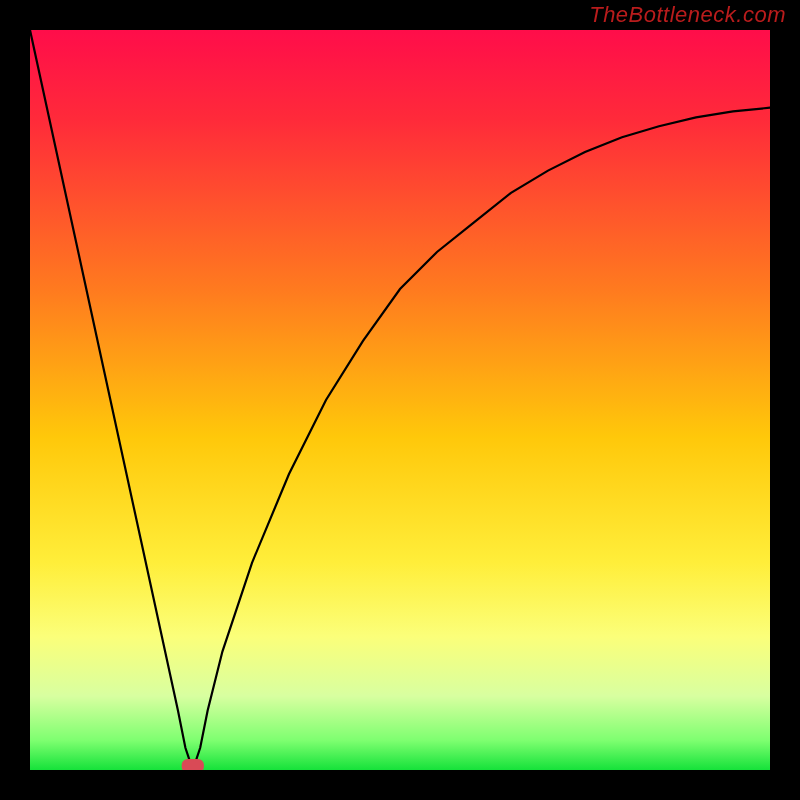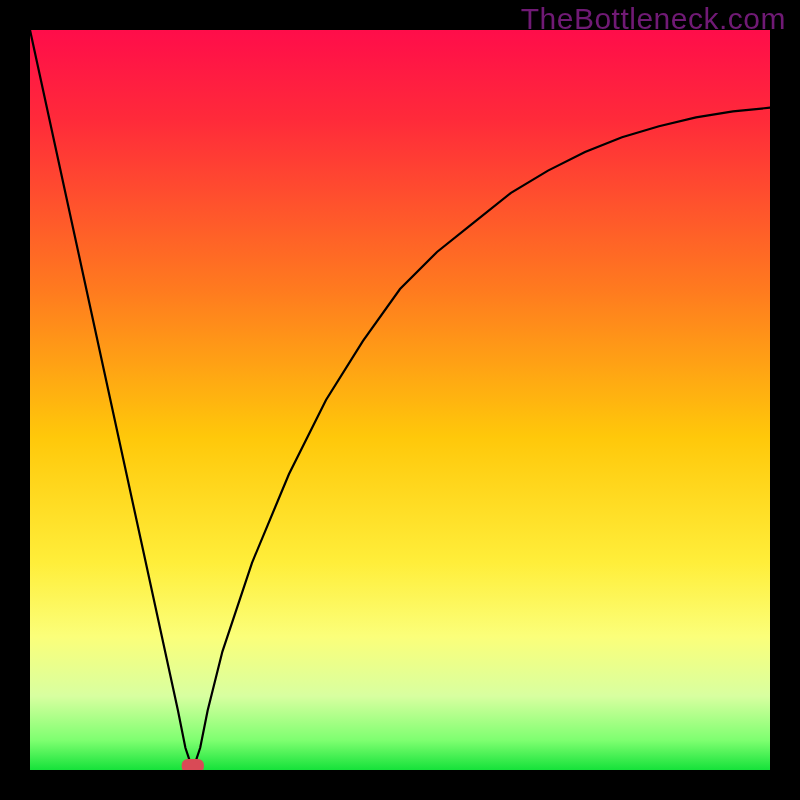--- a/index.html
+++ b/index.html
@@ -14,25 +14,26 @@
   .frame {
     position: relative;
     width: 800px;
     height: 800px;
     box-sizing: border-box;
   }
   .watermark {
     position: absolute;
     top: 2px;
     right: 14px;
-    color: #701a75;
-    font-size: 30px;
+    color: #b91c1c;
+    font-size: 22px;
     font-weight: 400;
     letter-spacing: 0.5px;
     z-index: 5;
+    font-style: italic;
   }
   svg.chart {
     position: absolute;
     left: 0; top: 0;
     width: 800px;
     height: 800px;
     display: block;
   }
 </style>
 </head>

